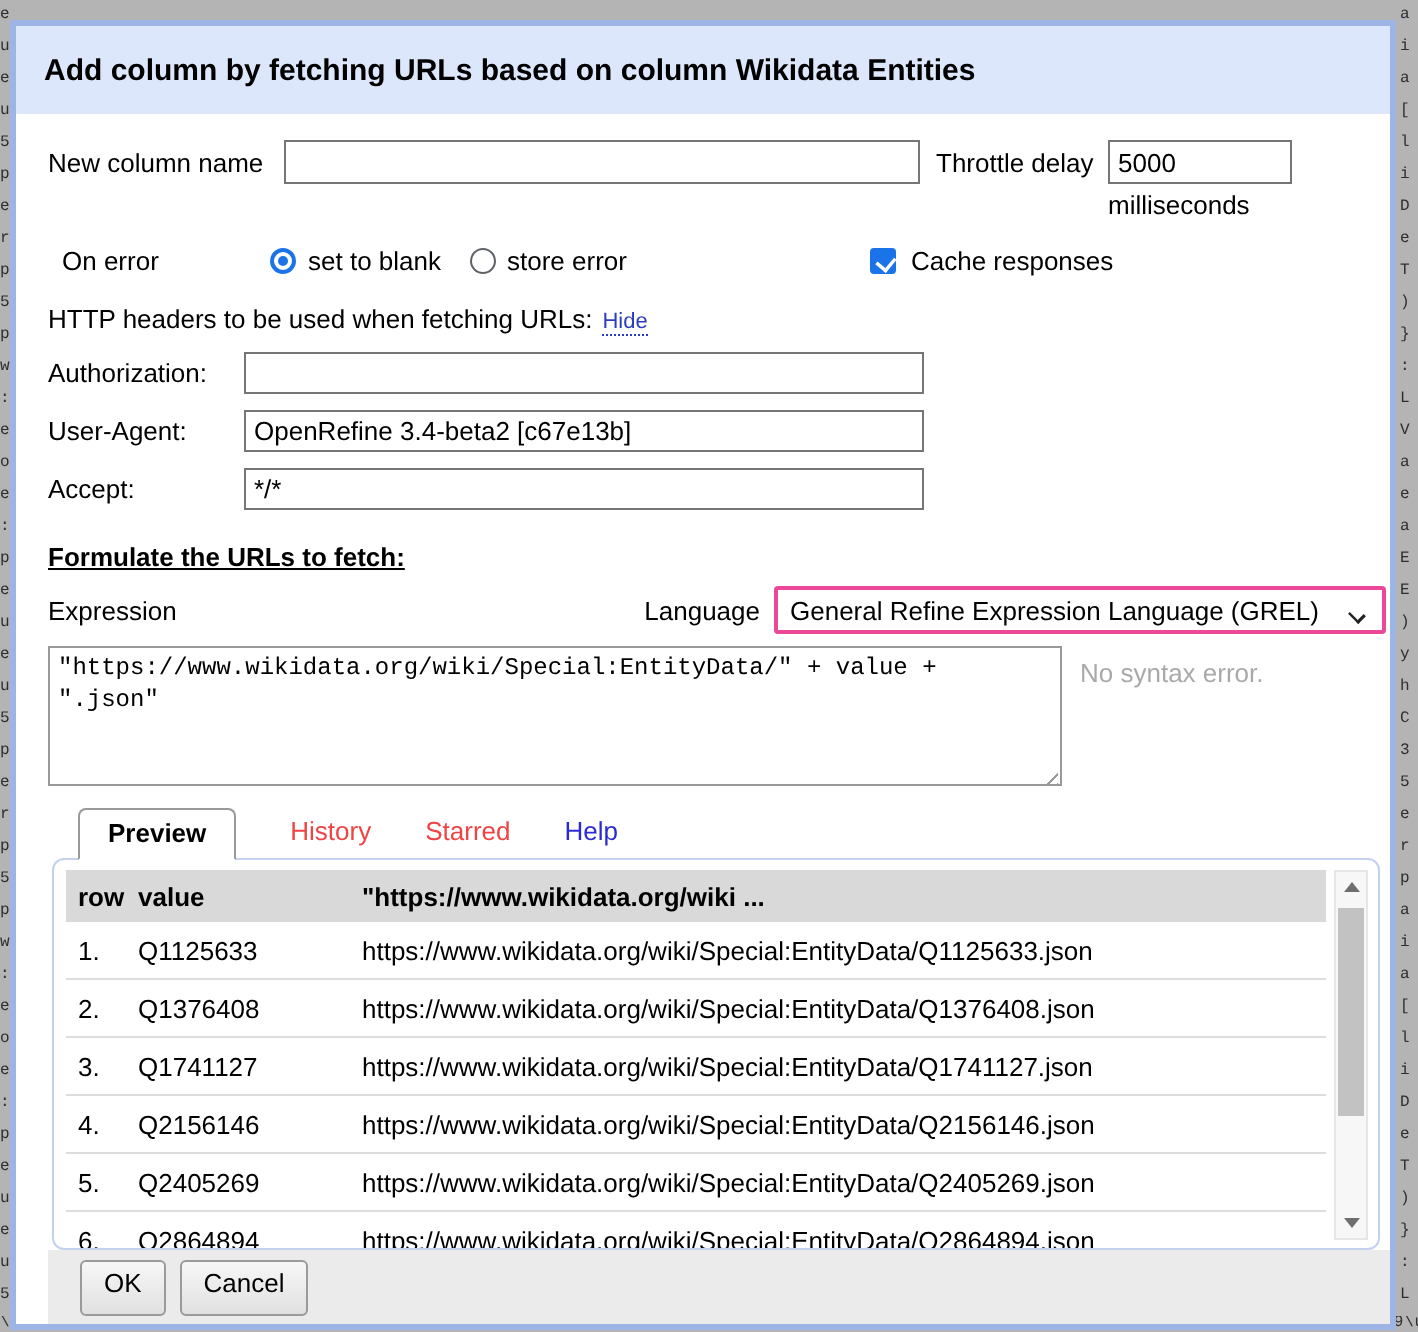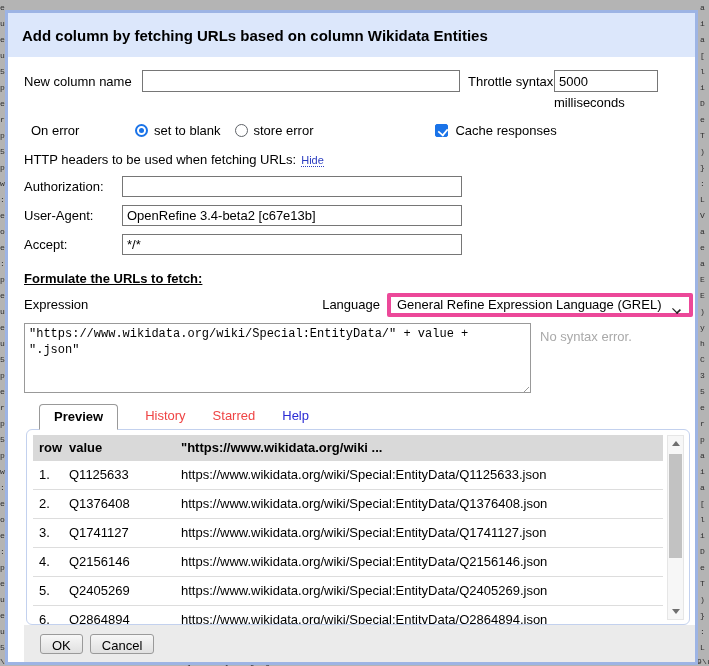--- a/index.html
+++ b/index.html
@@ -27,21 +27,21 @@
   .dlg-title  { font-size:15px; font-weight:bold; }
   .dlg-body   { flex:1 1 auto; display:flex; flex-direction:column; padding:0 0 0 16px; overflow:hidden; }
   .frow { display:flex; align-items:center; }
   
   .row-name { margin-top:13px; align-items:flex-start; }
   .lbl-newcol { width:118px; padding-top:4px; }
   .inp { border:1px solid #767676; height:22px; font:13px "Liberation Sans",sans-serif; padding:0 4px; background:#fff; }
   .inp-newcol { width:318px; }
   .lbl-throttle { margin-left:8px; width:86px; padding-top:4px; }
   .throttle-col { display:flex; flex-direction:column; }
-  .inp-throttle { width:104px; }
+  .inp-throttle { width:92px; }
   .ms { margin-top:3px; }
   
   .row-onerror { margin-top:11px; height:20px;margin-left:7px; }
   .lbl-onerror { width:104px; }
   .radio { width:13px; height:13px; border:1px solid #5f6368; border-radius:50%; display:inline-block; position:relative; background:#fff; flex:0 0 auto;}
   .radio.selected { border:2px solid #1a73e8; }
   .radio.selected::after { content:""; position:absolute; left:50%; top:50%; width:5px; height:5px; margin:-2.5px 0 0 -2.5px; border-radius:50%; background:#1a73e8; }
   .radio-label { margin:0 0 0 6px; }
   .radio-gap { width:14px; }
   .cache-group { margin-left:122px; display:flex; align-items:center; }
@@ -53,21 +53,21 @@
   .row-httph { margin-top:13px; height:17px; align-items:baseline;}
   .hide-link { margin-left:5px; font-size:11px; color:#2a3cc0; border-bottom:1px dotted #2a3cc0; cursor:pointer; }
   .hdr-row { margin-top:8px; }
   .hdr-lbl { width:98px; }
   .hdr-inp { width:340px; height:21px; }
   
   .formulate { margin-top:16px; font-weight:bold;text-decoration:underline; }
   .row-expr { margin-top:7px; height:24px; padding-right:2px; }
   .lbl-expression { flex:0 0 auto; }
   .lbl-language { margin-left:auto; padding-right:7px; }
-  .select-box { width:306px; height:24px; border:4px solid #ec4899; border-radius:2px; background:#fff; display:flex; align-items:center; padding:0 22px 0 6px; position:relative; cursor:default; }
+  .select-box { width:306px; height:24px; border:2px solid #ec4899; border-radius:2px; background:#fff; display:flex; align-items:center; padding:0 22px 0 6px; position:relative; cursor:default; }
   .select-box::after { content:""; position:absolute; right:8px; top:8px; width:7px; height:7px; border:solid #222; border-width:0 2px 2px 0; transform:rotate(45deg) scale(.8,.6); }
   .select-text { white-space:nowrap; overflow:hidden; }
   
   .row-ta { margin-top:6px; align-items:flex-start; }
   .ta-wrap { position:relative; width:507px; }
   textarea.expr {
     width:507px; height:70px; border:1px solid #999; resize:none; overflow:hidden;
     font-family:"Liberation Mono","DejaVu Sans Mono",monospace; font-size:12px; line-height:16px;
     padding:2px 4px; color:#000;
   }
@@ -91,21 +91,21 @@
   .c-url { flex:1 1 auto; }
   
   .sbar { position:absolute; right:5px; top:5px; bottom:4px; width:17px; background:#f7f7f7; border:1px solid #e6e6e6; }
   .sbtn { position:absolute; left:0; width:15px; height:15px; display:flex; align-items:center; justify-content:center; }
   .sbtn.up { top:0; } .sbtn.down { bottom:0; }
   .tri-up   { width:0;height:0;border-left:4px solid transparent;border-right:4px solid transparent;border-bottom:5px solid #6f6f6f; }
   .tri-down { width:0;height:0;border-left:4px solid transparent;border-right:4px solid transparent;border-top:5px solid #6f6f6f; }
   .sthumb { position:absolute; left:1px; top:18px; width:13px; height:104px; background:#c2c2c2; }
   
   .dlg-footer { flex:0 0 37px; margin-top:auto; background:#ebebeb; display:flex; align-items:center; gap:7px; padding:0 16px; }
-  .btn { font:13px "Liberation Sans",sans-serif; padding:3px 11px 0; background:linear-gradient(#f7f7f7,#e0e0e0); border:1px solid #9a9a9a; border-radius:3px; color:#000; cursor:pointer; }
+  .btn { font:13px "Liberation Sans",sans-serif; padding:3px 11px 8px; background:linear-gradient(#f7f7f7,#e0e0e0); border:1px solid #9a9a9a; border-radius:3px; color:#000; cursor:pointer; }
 </style>
 </head>
 <body>
 
 <div class="canvas">
 
   <div class="bgtext bg-left">e
 u
 e
 u
@@ -193,21 +193,21 @@
 
     <div class="dlg-header">
       <span class="dlg-title">Add column by fetching URLs based on column Wikidata Entities</span>
     </div>
 
     <div class="dlg-body">
 
       <div class="frow row-name">
         <span class="lbl-newcol">New column name</span>
         <input class="inp inp-newcol" type="text" value="" style="">
-        <span class="lbl-throttle">Throttle syntax</span>
+        <span class="lbl-throttle">Throttle delay</span>
         <span class="throttle-col">
           <input class="inp inp-throttle" type="text" value="5000" style="">
           <span class="ms">milliseconds</span>
         </span>
       </div>
 
       <div class="frow row-onerror">
         <span class="lbl-onerror">On error</span>
         <span class="radio selected"></span>
         <span class="radio-label">set to blank</span>

